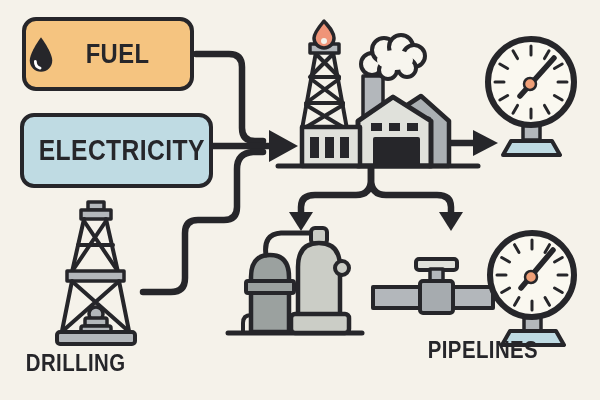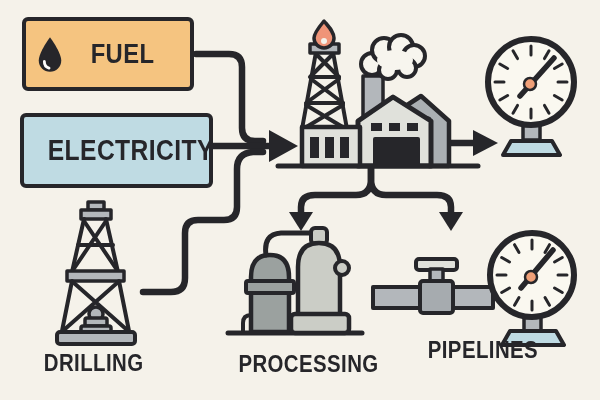--- a/index.html
+++ b/index.html
@@ -27,29 +27,29 @@
   .cloud{fill:var(--cloud);stroke:var(--outline);stroke-width:4}
   .cloudfill{fill:var(--cloud);stroke:none}
   .face{fill:var(--face);stroke:var(--outline);stroke-width:6}
   .needle{stroke:var(--outline);stroke-width:5.5;stroke-linecap:round}
   .hub{fill:var(--hub);stroke:var(--outline);stroke-width:2.5}
   .bluebase{fill:var(--blue);stroke:var(--outline);stroke-width:4;stroke-linejoin:round}
   .flame{fill:var(--flame);stroke:var(--outline);stroke-width:3.5;stroke-linejoin:round}
 
   
   .node-box{position:absolute;display:flex;align-items:center;
-            border:4px solid var(--outline);border-radius:6px;padding:0 10px 0 9px}
+            border:4px solid var(--outline);border-radius:14px;padding:0 10px 0 0}
   .node-box .lbl{flex:1;text-align:center;font-weight:700;color:var(--text)}
   .cond{display:inline-block;transform:scaleX(0.85);transform-origin:center;letter-spacing:.5px;white-space:nowrap}
   .fuel-box{left:22px;top:17px;width:172px;height:74px;background:var(--fuel)}
   .fuel-box .lbl{font-size:28px}
   .elec-box{left:20px;top:113px;width:193px;height:75px;background:var(--elec)}
   .elec-box .lbl{font-size:29px}
   .caption{position:absolute;text-align:center;font-weight:700;color:var(--text);font-size:24px}
-  .cap-drilling{left:34px;top:349px;width:120px}
+  .cap-drilling{left:16px;top:349px;width:120px}
   .cap-processing{left:226px;top:350px;width:140px}
   .cap-pipelines{left:413px;top:336px;width:140px}
   .cap-usage{left:482px;top:152px;width:100px;font-size:17px;line-height:1.18}
 </style>
 </head>
 <body style="--bg: #f5f2ea; --outline: #26262a; --text: #26262a; --fuel: #f5c480; --elec: #bfdbe3; --flame: #ef9478; --hub: #f0a078; --blue: #bfdbe3; --metal-light: #e0e1db; --metal-mid: #b3b7bb; --metal-dark: #9ba19f;">
 
 <div class="stage">
 
 <svg class="diagram" width="600" height="400" viewBox="0 0 600 400">
@@ -195,20 +195,17 @@
 <div class="node-box elec-box">
   <svg width="32" height="46" viewBox="0 0 26 40">
     <polygon points="15,1 2,22 10,22 7,39 24,15 14,15" fill="var(--outline)"></polygon>
   </svg>
   <span class="lbl"><span class="cond">ELECTRICITY</span></span>
 </div>
 
 <div class="caption cap-drilling">
   <span class="cond">DRILLING</span>
 </div>
-<div class="caption cap-processing">
-  <span class="cond">PROCESSING</span>
-</div>
 <div class="caption cap-pipelines">
   <span class="cond">PIPELINES</span>
 </div>
 
 </div>
 
 </body></html>

